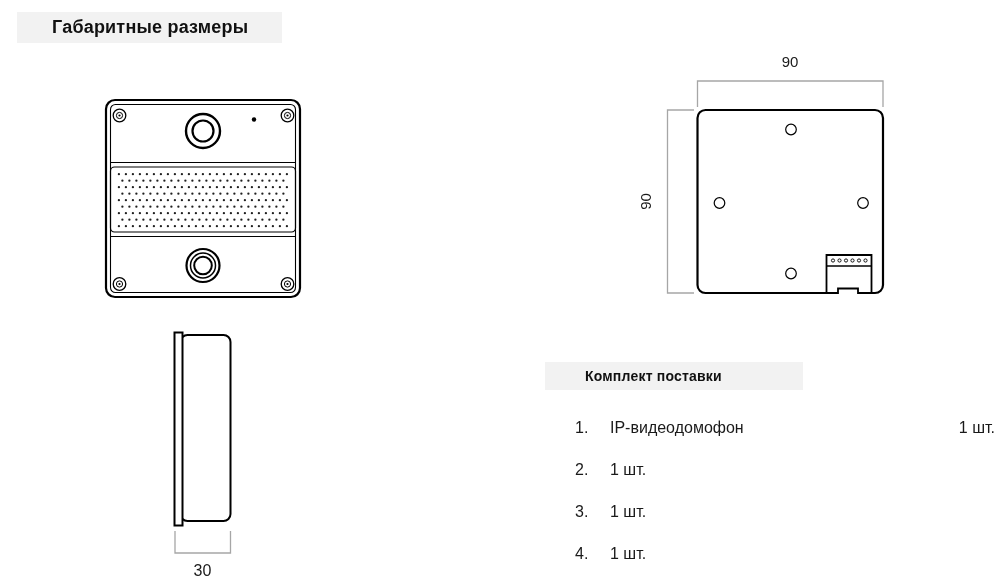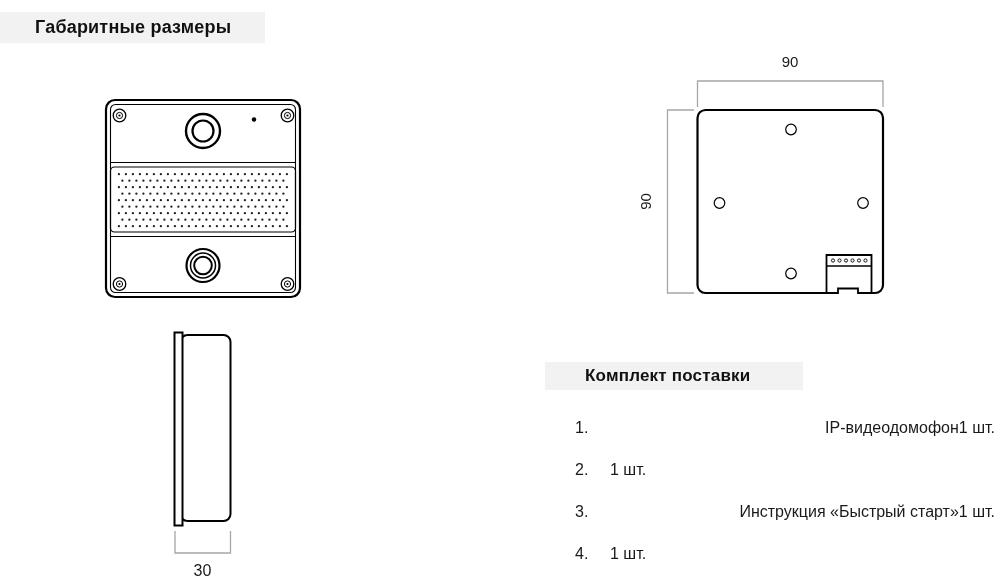--- a/index.html
+++ b/index.html
@@ -6,33 +6,33 @@
   body{
     width:1000px;height:585px;position:relative;background:#ffffff;
     font-family:"Liberation Sans", sans-serif;color:#1a1a1a;overflow:hidden;
   }
   .section-bar{
     position:absolute;background:#f2f2f2;display:flex;align-items:center;
   }
   .section-title{
     font-weight:700;color:#111111;letter-spacing:0.2px;white-space:nowrap;
   }
-  #bar-dimensions{left:0;top:12px;width:265px;height:31px;}
+  #bar-dimensions{left:17px;top:12px;width:265px;height:31px;}
   #bar-dimensions .section-title{padding-left:35px;font-size:18px;}
   #bar-package{left:545px;top:362px;width:258px;height:28px;}
-  #bar-package .section-title{padding-left:40px;font-size:17px;}
+  #bar-package .section-title{padding-left:40px;font-size:14px;}
   #drawings{position:absolute;left:0;top:0;}
   #package-list{
     position:absolute;left:575px;top:407px;width:420px;
   }
   .pkg-row{
     display:flex;align-items:center;height:42px;font-size:16px;color:#1a1a1a;
   }
   .pkg-num{width:35px;flex:0 0 35px;}
-  .pkg-label{flex:1 1 auto;text-align:right;}
+  .pkg-label{flex:1 1 auto;}
   .pkg-qty{flex:0 0 auto;text-align:right;white-space:nowrap;}
   svg text{
     font-family:"Liberation Sans", sans-serif;fill:#1a1a1a;
   }
 </style>
 </head>
 <body>
 
 <div class="section-bar" id="bar-dimensions">
   <span class="section-title">Габаритные размеры</span>
@@ -139,20 +139,19 @@
     <span class="pkg-num">1.</span>
     <span class="pkg-label">IP-видеодомофон</span>
     <span class="pkg-qty">1 шт.</span>
   </div>
   <div class="pkg-row">
     <span class="pkg-num">2.</span>
     <span class="pkg-qty">1 шт.</span>
   </div>
   <div class="pkg-row">
     <span class="pkg-num">3.</span>
-    <span class="pkg-label">Инструкция «Быстрый старт»</span>
     <span class="pkg-qty">1 шт.</span>
   </div>
   <div class="pkg-row">
     <span class="pkg-num">4.</span>
     <span class="pkg-qty">1 шт.</span>
   </div>
 </div>
 
 </body></html>

